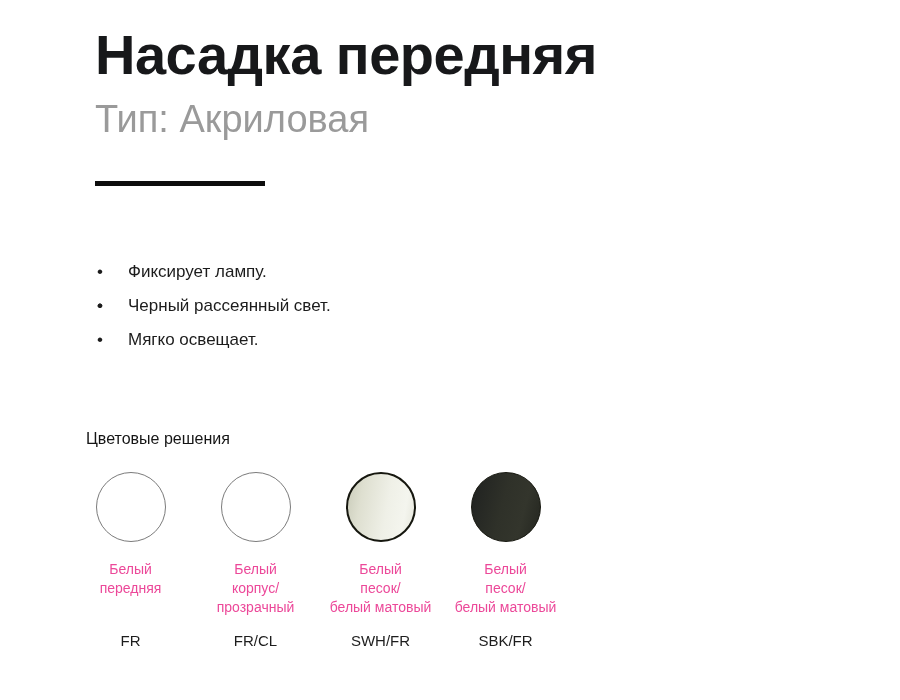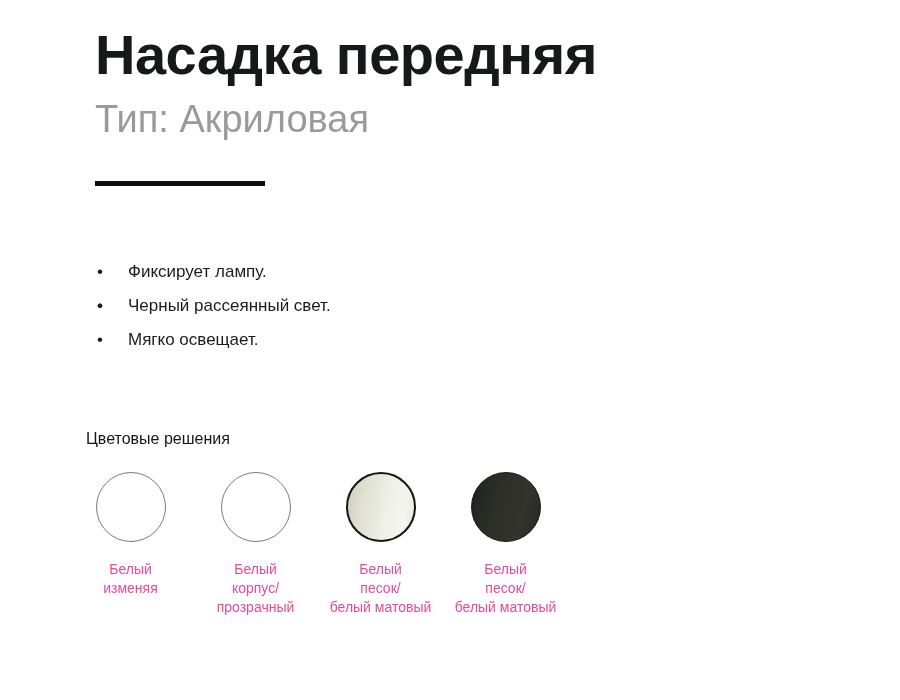--- a/index.html
+++ b/index.html
@@ -179,21 +179,21 @@
   </ul>
 
   <div class="colors-heading">Цветовые решения</div>
 
   <div class="swatches">
 
     <div class="swatch">
       <div class="disc white"></div>
       <div class="swatch-label">
         <div>Белый</div>
-        <div>изменяя</div>
+        <div>передняя</div>
       </div>
     </div>
 
     <div class="swatch">
       <div class="disc white"></div>
       <div class="swatch-label">
         <div>Белый</div>
         <div>корпус/</div>
         <div>прозрачный</div>
       </div>
@@ -212,14 +212,20 @@
       <div class="disc black"></div>
       <div class="swatch-label">
         <div>Белый</div>
         <div>песок/</div>
         <div>белый матовый</div>
       </div>
     </div>
 
   </div>
 
+  <div class="codes">
+    <div class="code-cell">FR</div>
+    <div class="code-cell">FR/CL</div>
+    <div class="code-cell">SWH/FR</div>
+    <div class="code-cell">SBK/FR</div>
+  </div>
 
 </div>
 
 </body></html>

